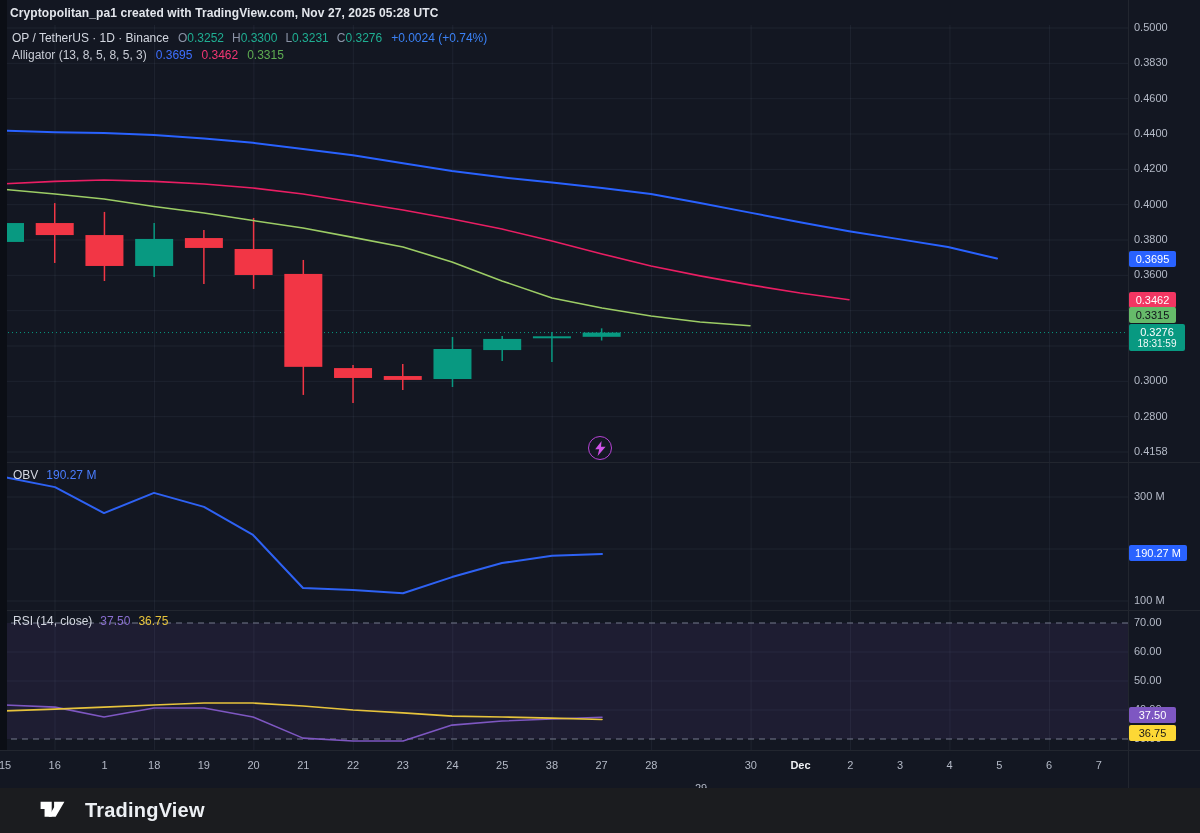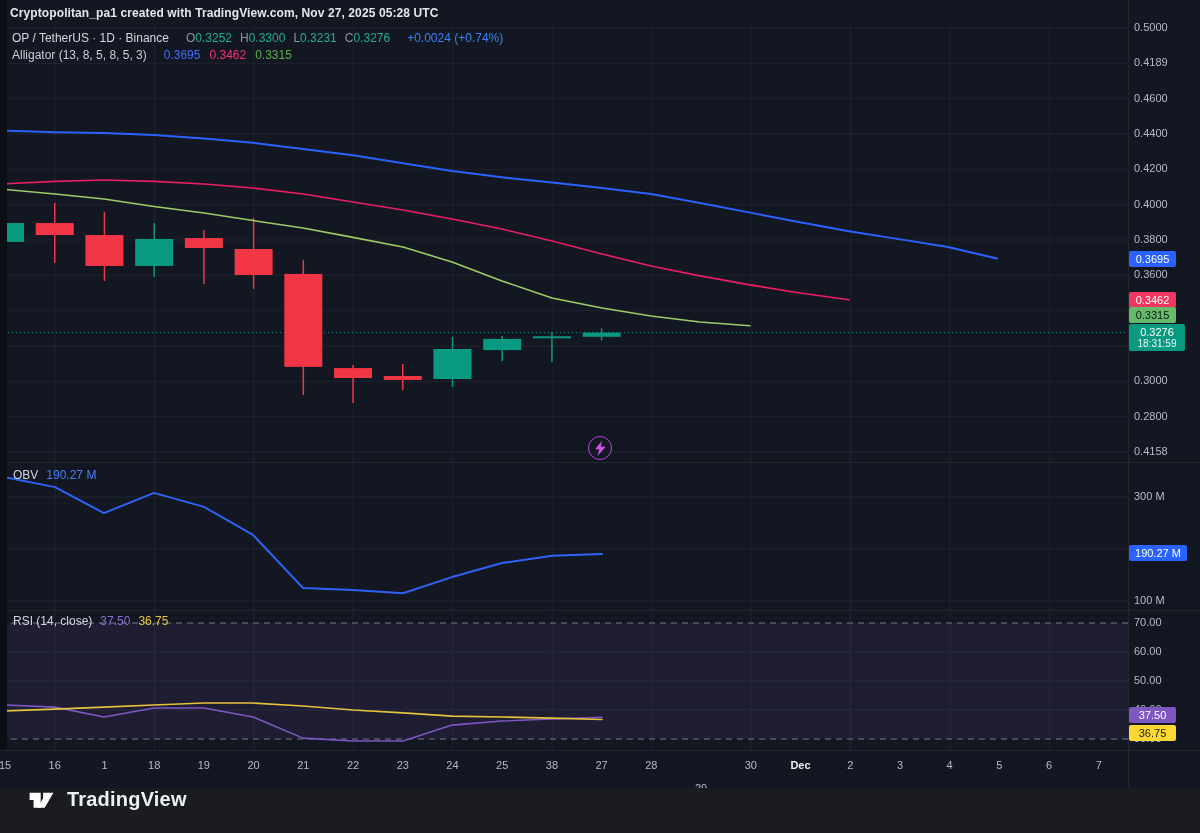--- a/index.html
+++ b/index.html
@@ -1,21 +1,21 @@
 <!DOCTYPE html>
 <html><head>
 <meta charset="utf-8">
 <style>
   html,body{margin:0;padding:0;background:#000;}
   .screenshot{position:relative;width:1200px;height:833px;background:#131722;overflow:hidden;
     font-family:"Liberation Sans",sans-serif;-webkit-font-smoothing:antialiased;}
   #chart-svg{position:absolute;left:0;top:0;z-index:1;}
   .left-strip{position:absolute;left:0;top:0;width:7px;height:750px;background:#0b0e15;z-index:2;}
   .title-row{position:absolute;left:10px;top:6px;font-size:12px;font-weight:700;color:#e3e6ec;z-index:3;letter-spacing:.1px;}
-  .legend-row{position:absolute;left:12px;display:flex;gap:17px;align-items:baseline;font-size:12px;color:#d3d7e0;z-index:3;white-space:nowrap;}
+  .legend-row{position:absolute;left:12px;display:flex;gap:9px;align-items:baseline;font-size:12px;color:#d3d7e0;z-index:3;white-space:nowrap;}
   .legend-1{top:31px;}
   .legend-2{top:48px;}
   .ohlc-k{color:#8b93a6;}
   .ohlc-v{color:#1fae92;font-weight:500;}
   .chg{color:#3b82f6;font-weight:500;}
   .pane-label{position:absolute;display:flex;gap:8px;font-size:12px;color:#d3d7e0;z-index:3;white-space:nowrap;}
   .obv-label{left:13px;top:468px;}
   .rsi-label{left:13px;top:614px;}
   .obv-val{color:#4a7dff;font-weight:500;}
   .rsi-val{color:#8a6fd1;font-weight:500;}
@@ -32,21 +32,21 @@
   .badge-rsi{top:707px;background:#7e57c2;}
   .badge-rsi-ma{top:725px;background:#fdd835;color:#1a1a1a;}
   .badge-price{position:absolute;left:1129px;top:324px;width:56px;height:27px;border-radius:2px;background:#089981;
     color:#fff;z-index:4;display:flex;flex-direction:column;align-items:center;justify-content:center;line-height:12px;}
   .badge-price .p{font-size:11px;font-weight:500;}
   .badge-price .cd{font-size:10px;opacity:.95;}
   .flash-marker{position:absolute;left:588px;top:436px;width:24px;height:24px;border:1.5px solid #b743d6;
     border-radius:50%;box-sizing:border-box;z-index:3;display:flex;align-items:center;justify-content:center;
     background:rgba(19,23,34,.35);cursor:pointer;}
   .footer{position:absolute;left:0;top:788px;width:1200px;height:45px;background:#1b1c1f;display:flex;
-    padding-left:28px;box-sizing:border-box;gap:12px;z-index:5;}
+    align-items:center;padding-left:39px;box-sizing:border-box;gap:19px;z-index:5;}
   .brand-text{font-size:20px;font-weight:700;color:#edf0f4;letter-spacing:.2px;}
 </style>
 </head>
 <body>
 
 <div class="screenshot">
 
   <svg id="chart-svg" width="1200" height="788">
       <rect x="0" y="623" width="1128" height="116" fill="rgba(126,87,194,0.10)"></rect>
       <line x1="55" y1="25" x2="55" y2="750" stroke="rgba(163,177,210,0.08)" stroke-width="1"></line>
@@ -156,21 +156,21 @@
   </div>
 
   <div class="flash-marker">
     <svg width="13" height="15" viewBox="0 0 13 15">
       <path d="M7.6 0 L1.2 8.2 H5.2 L3.6 15 L11.6 5.8 H7.0 Z" fill="#cf52e8"></path>
     </svg>
   </div>
 
   <div id="price-ticks">
       <div class="axis-label" style="left: 1134px; top: 21px;">0.5000</div>
-      <div class="axis-label" style="left: 1134px; top: 56.3333px;">0.4189</div>
+      <div class="axis-label" style="left: 1134px; top: 56.3333px;">0.3830</div>
       <div class="axis-label" style="left: 1134px; top: 91.6667px;">0.4600</div>
       <div class="axis-label" style="left: 1134px; top: 127px;">0.4400</div>
       <div class="axis-label" style="left: 1134px; top: 162.333px;">0.4200</div>
       <div class="axis-label" style="left: 1134px; top: 197.667px;">0.4000</div>
       <div class="axis-label" style="left: 1134px; top: 233px;">0.3800</div>
       <div class="axis-label" style="left: 1134px; top: 268.333px;">0.3600</div>
       <div class="axis-label" style="left: 1134px; top: 374.333px;">0.3000</div>
       <div class="axis-label" style="left: 1134px; top: 409.667px;">0.2800</div>
       <div class="axis-label" style="left: 1134px; top: 445px;">0.4158</div>
     </div>

